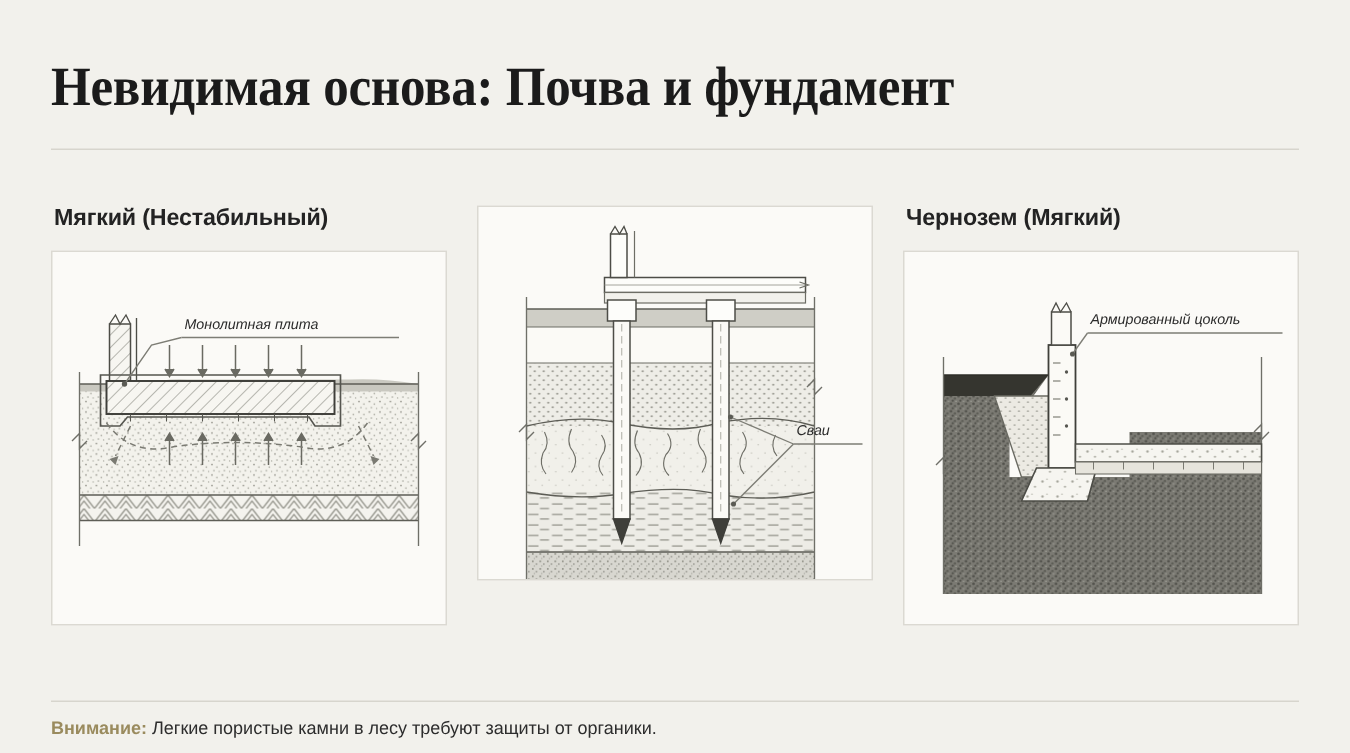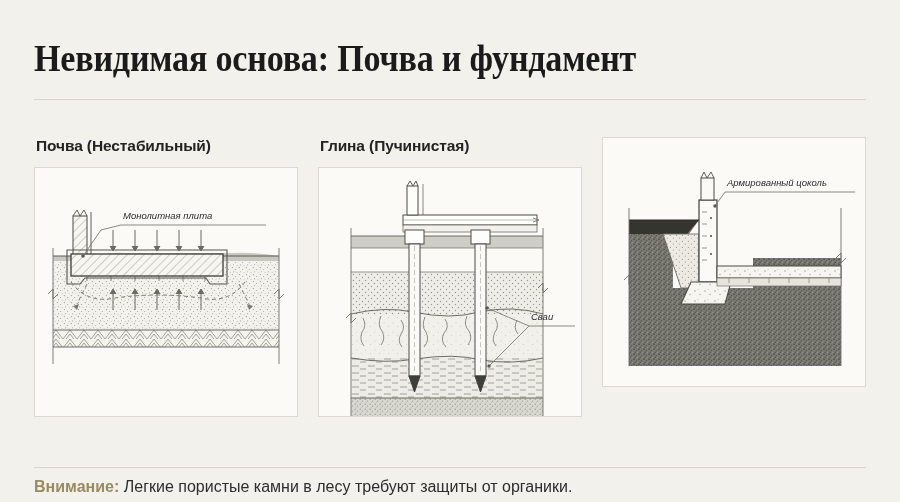--- a/index.html
+++ b/index.html
@@ -48,40 +48,40 @@
   }
   .panel svg{display:block;width:100%;height:100%;}
 
   
   .footer-rule{
     position:absolute;left:34px;top:450px;width:832px;height:1px;
     background:#d7d5cd;
   }
   .footer{
     position:absolute;left:34px;top:461px;
-    font-size:16px;color:#2d2d2d;white-space:nowrap;
+    font-size:12px;color:#2d2d2d;white-space:nowrap;
   }
   .footer .warn{color:#9a8b5e;font-weight:700;}
 
   
   text{font-family:"Liberation Sans",sans-serif;fill:#2b2b2b;}
   .lbl{font-size:9.5px;}
 </style>
 </head>
 <body>
 
 <div class="slide">
 
   <div class="title">Невидимая основа: Почва и фундамент</div>
   <div class="title-rule"></div>
 
   <div class="cols">
 
     <div class="col">
-      <div class="col-title">Почва (Нестабильный)</div>
+      <div class="col-title">Мягкий (Нестабильный)</div>
       <div class="panel">
         <svg viewBox="0 0 262 248" preserveAspectRatio="xMidYMid meet">
           <defs>
             <pattern id="s-stipple" width="7" height="7" patternUnits="userSpaceOnUse">
               <rect width="7" height="7" fill="#f3f2ec"></rect>
               <circle cx="1.3" cy="1.6" r="0.55" fill="#8d8d84"></circle>
               <circle cx="4.6" cy="3.4" r="0.5" fill="#9a9a90"></circle>
               <circle cx="2.6" cy="5.7" r="0.5" fill="#93938a"></circle>
               <circle cx="6.1" cy="6.3" r="0.45" fill="#a0a096"></circle>
             </pattern>
@@ -197,21 +197,20 @@
             <text class="lbl" x="88" y="51">Монолитная плита</text>
             <line x1="86" y1="57" x2="231" y2="57" stroke="#7d7d75" stroke-width="0.9"></line>
             <path d="M86 57 L66 62 L48 88" fill="none" stroke="#7d7d75" stroke-width="0.9"></path>
             <circle cx="48" cy="88" r="1.8" fill="#5b5b54"></circle>
           </g>
         </svg>
       </div>
     </div>
 
     <div class="col">
-      <div class="col-title">Глина (Пучинистая)</div>
       <div class="panel">
         <svg viewBox="0 0 262 248" preserveAspectRatio="xMidYMid meet">
           <defs>
             <pattern id="c-dot" width="6" height="6" patternUnits="userSpaceOnUse">
               <rect width="6" height="6" fill="#eeede7"></rect>
               <circle cx="1.5" cy="1.5" r="0.7" fill="#95958c"></circle>
               <circle cx="4.5" cy="4.5" r="0.7" fill="#95958c"></circle>
             </pattern>
             <pattern id="c-clay" width="9" height="9" patternUnits="userSpaceOnUse">
               <rect width="9" height="9" fill="#f1f0ea"></rect>
@@ -297,20 +296,21 @@
             <path d="M210 158 L168 140" fill="none" stroke="#7d7d75" stroke-width="0.9"></path>
             <path d="M210 158 L170 198" fill="none" stroke="#7d7d75" stroke-width="0.9"></path>
             <circle cx="168" cy="140" r="1.7" fill="#5b5b54"></circle>
             <circle cx="170" cy="198" r="1.7" fill="#5b5b54"></circle>
           </g>
         </svg>
       </div>
     </div>
 
     <div class="col">
+      <div class="col-title">Чернозем (Мягкий)</div>
       <div class="panel">
         <svg viewBox="0 0 262 248" preserveAspectRatio="xMidYMid meet">
           <defs>
             <pattern id="b-dark" width="5" height="5" patternUnits="userSpaceOnUse">
               <rect width="5" height="5" fill="#7b7a73"></rect>
               <circle cx="1" cy="1.2" r="0.9" fill="#53534d"></circle>
               <circle cx="3.6" cy="2.6" r="0.8" fill="#5d5d56"></circle>
               <circle cx="2.2" cy="4.2" r="0.7" fill="#4c4c46"></circle>
               <circle cx="4.4" cy="4.6" r="0.5" fill="#9a9a91"></circle>
             </pattern>

